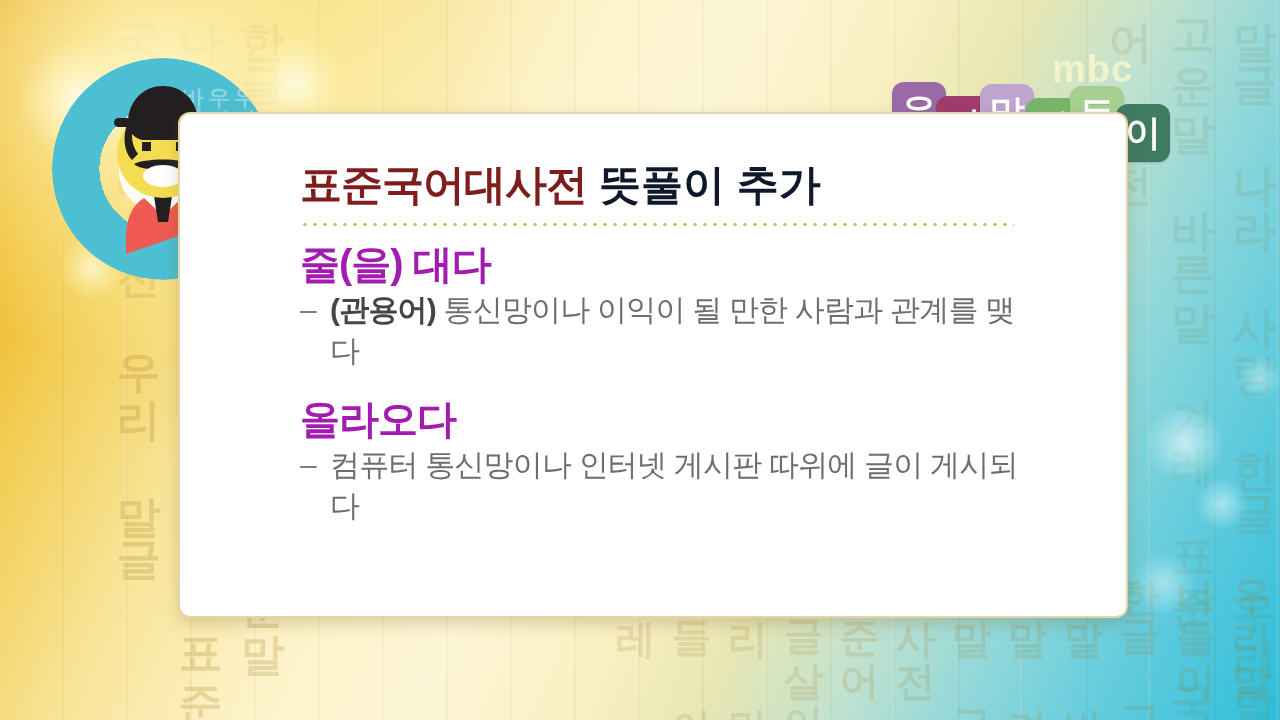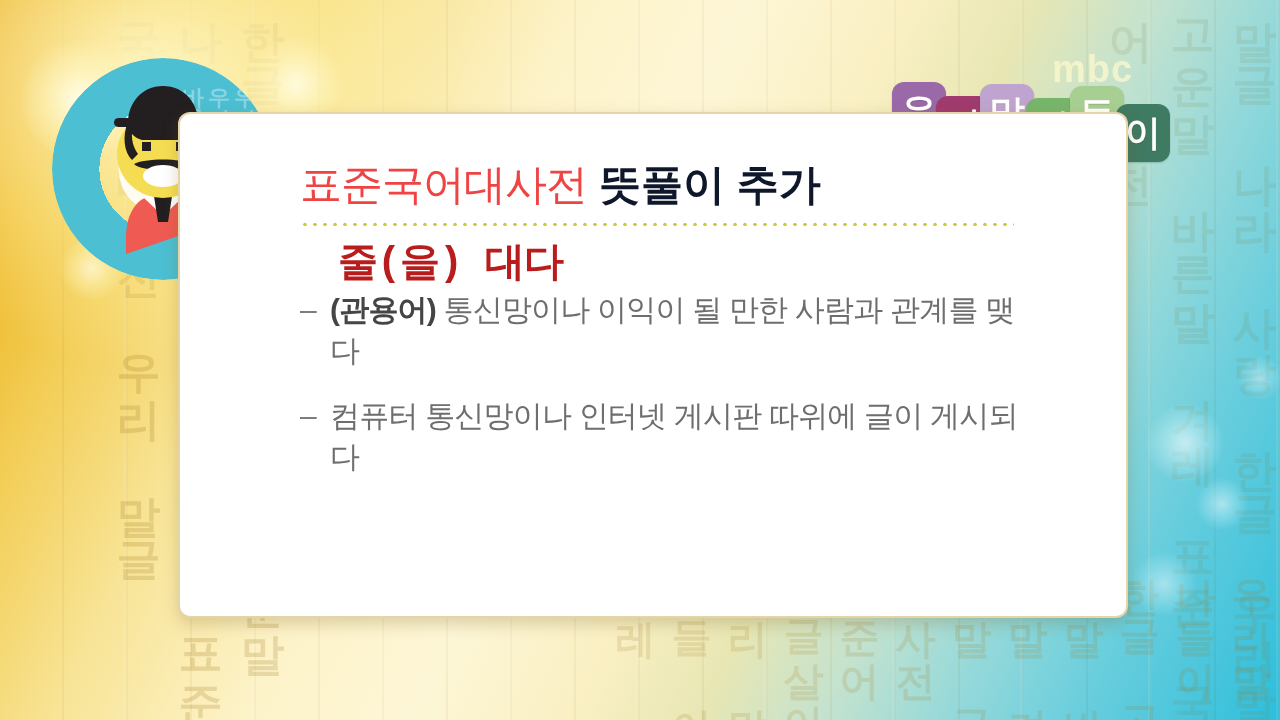--- a/index.html
+++ b/index.html
@@ -216,49 +216,47 @@
   }
 
   
   #title-row {
     font-size: 42px;
     line-height: 1.1;
     white-space: nowrap;
     letter-spacing: -1px;
   }
   .title-plain {
-    color: #ef4444;
-    font-weight: 400;
+    color: #7f1d1d;
+    font-weight: 700;
   }
   .title-accent {
     color: #0f172a;
     font-weight: 700;
     margin-left: 12px;
     letter-spacing: 0px;
   }
   #dot-rule {
     margin-top: 14px;
     width: 714px;
     height: 5px;
     background-image: radial-gradient(circle, #cfc44e 0 1.6px, rgba(0,0,0,0) 1.9px);
     background-size: 10px 5px;
     background-repeat: repeat-x;
   }
 
   
   .entry { margin-top: 14px; }
   .entry.second { margin-top: 24px; }
   .headword {
-    color: #b91c1c;
+    color: #a21caf;
     font-size: 40px;
     font-weight: 700;
     line-height: 1.18;
     letter-spacing: -1px;
-    margin-left: 38px;
-    font-family: Liberation Mono, monospace;
   }
   .definition {
     display: flex;
     align-items: flex-start;
     margin-top: 2px;
     font-size: 30px;
     line-height: 1.36;
     color: #6e6e6e;
     letter-spacing: -0.8px;
   }
@@ -363,20 +361,21 @@
 
       <div class="entry">
         <div class="headword">줄(을) 대다</div>
         <div class="definition">
           <span class="def-dash">–</span>
           <span class="def-text"><span class="def-tag">(관용어)</span><span> 통신망이나 이익이 될 만한 사람과 관계를 맺다</span></span>
         </div>
       </div>
 
       <div class="entry second">
+        <div class="headword">올라오다</div>
         <div class="definition">
           <span class="def-dash">–</span>
           <span class="def-text"><span class="def-tag"></span><span>컴퓨터 통신망이나 인터넷 게시판 따위에 글이 게시되다</span></span>
         </div>
       </div>
 
     </div>
   </div>
 
 </div>

